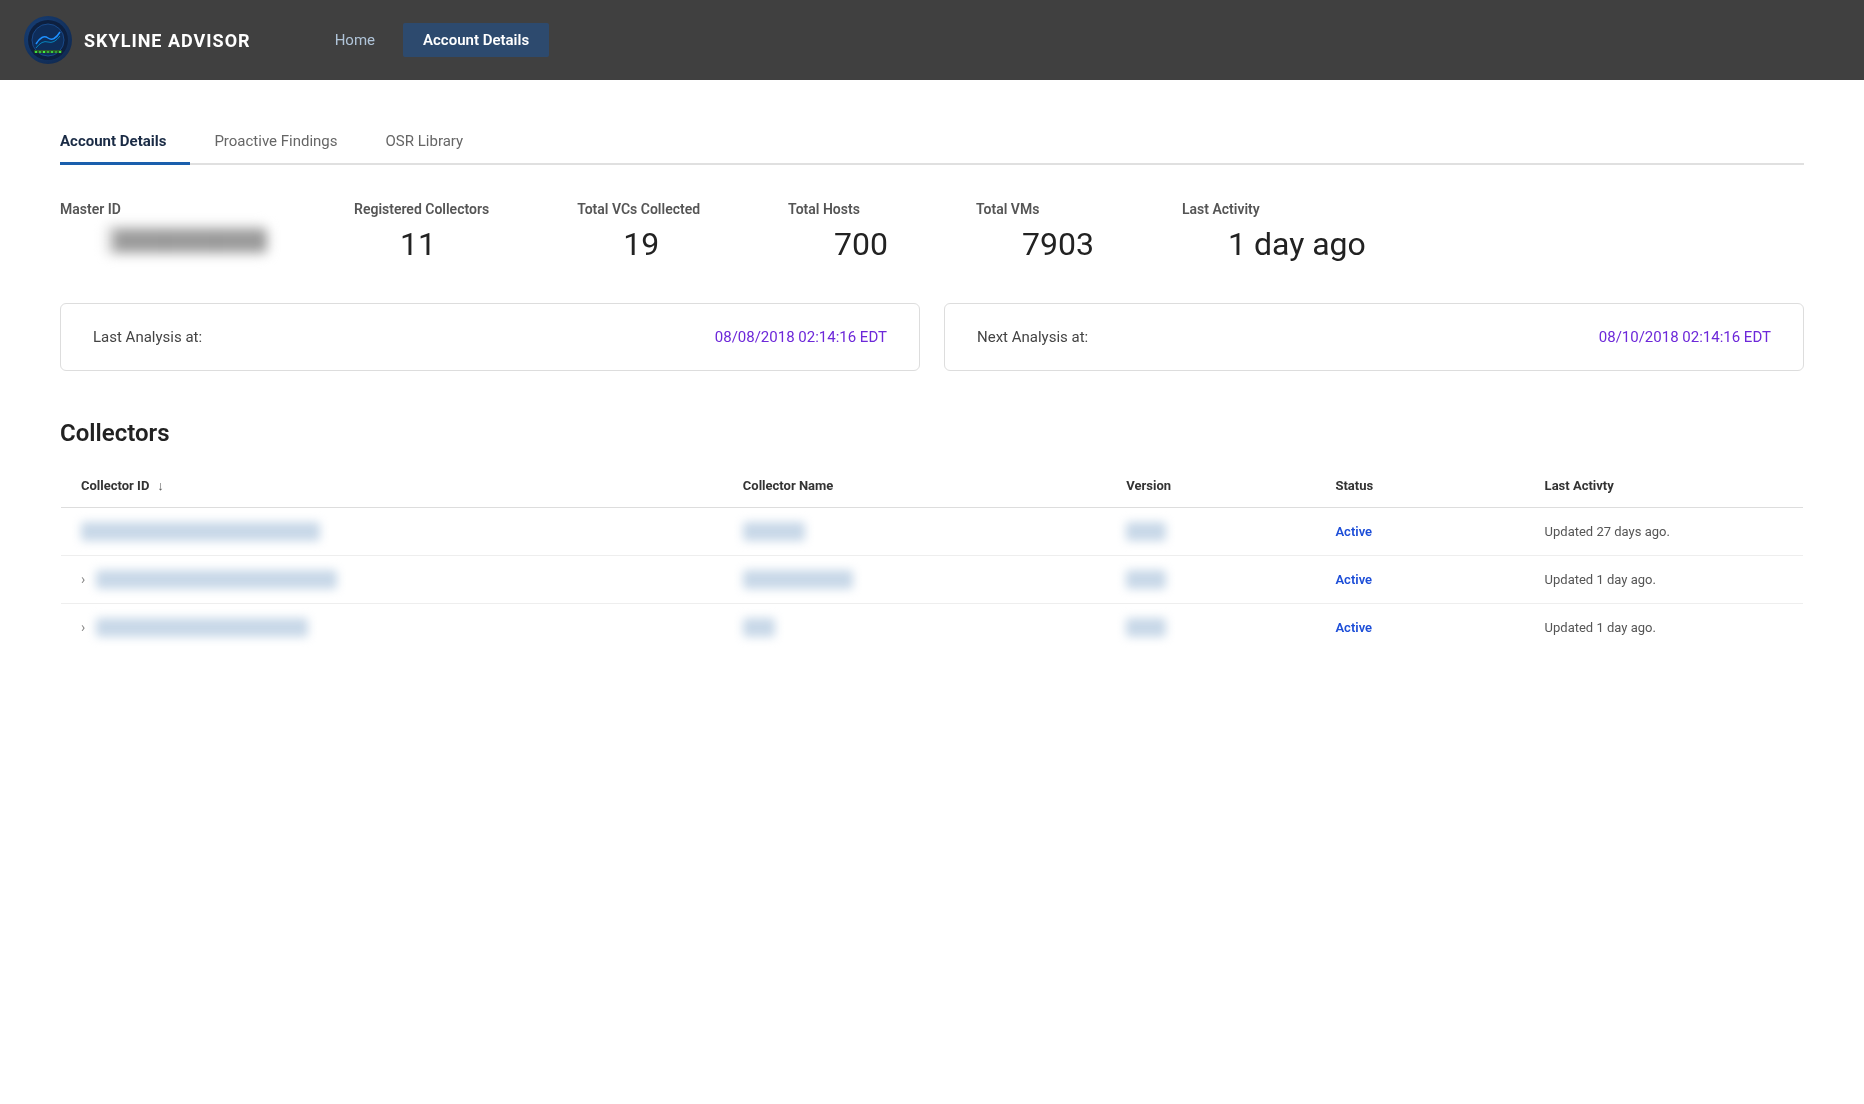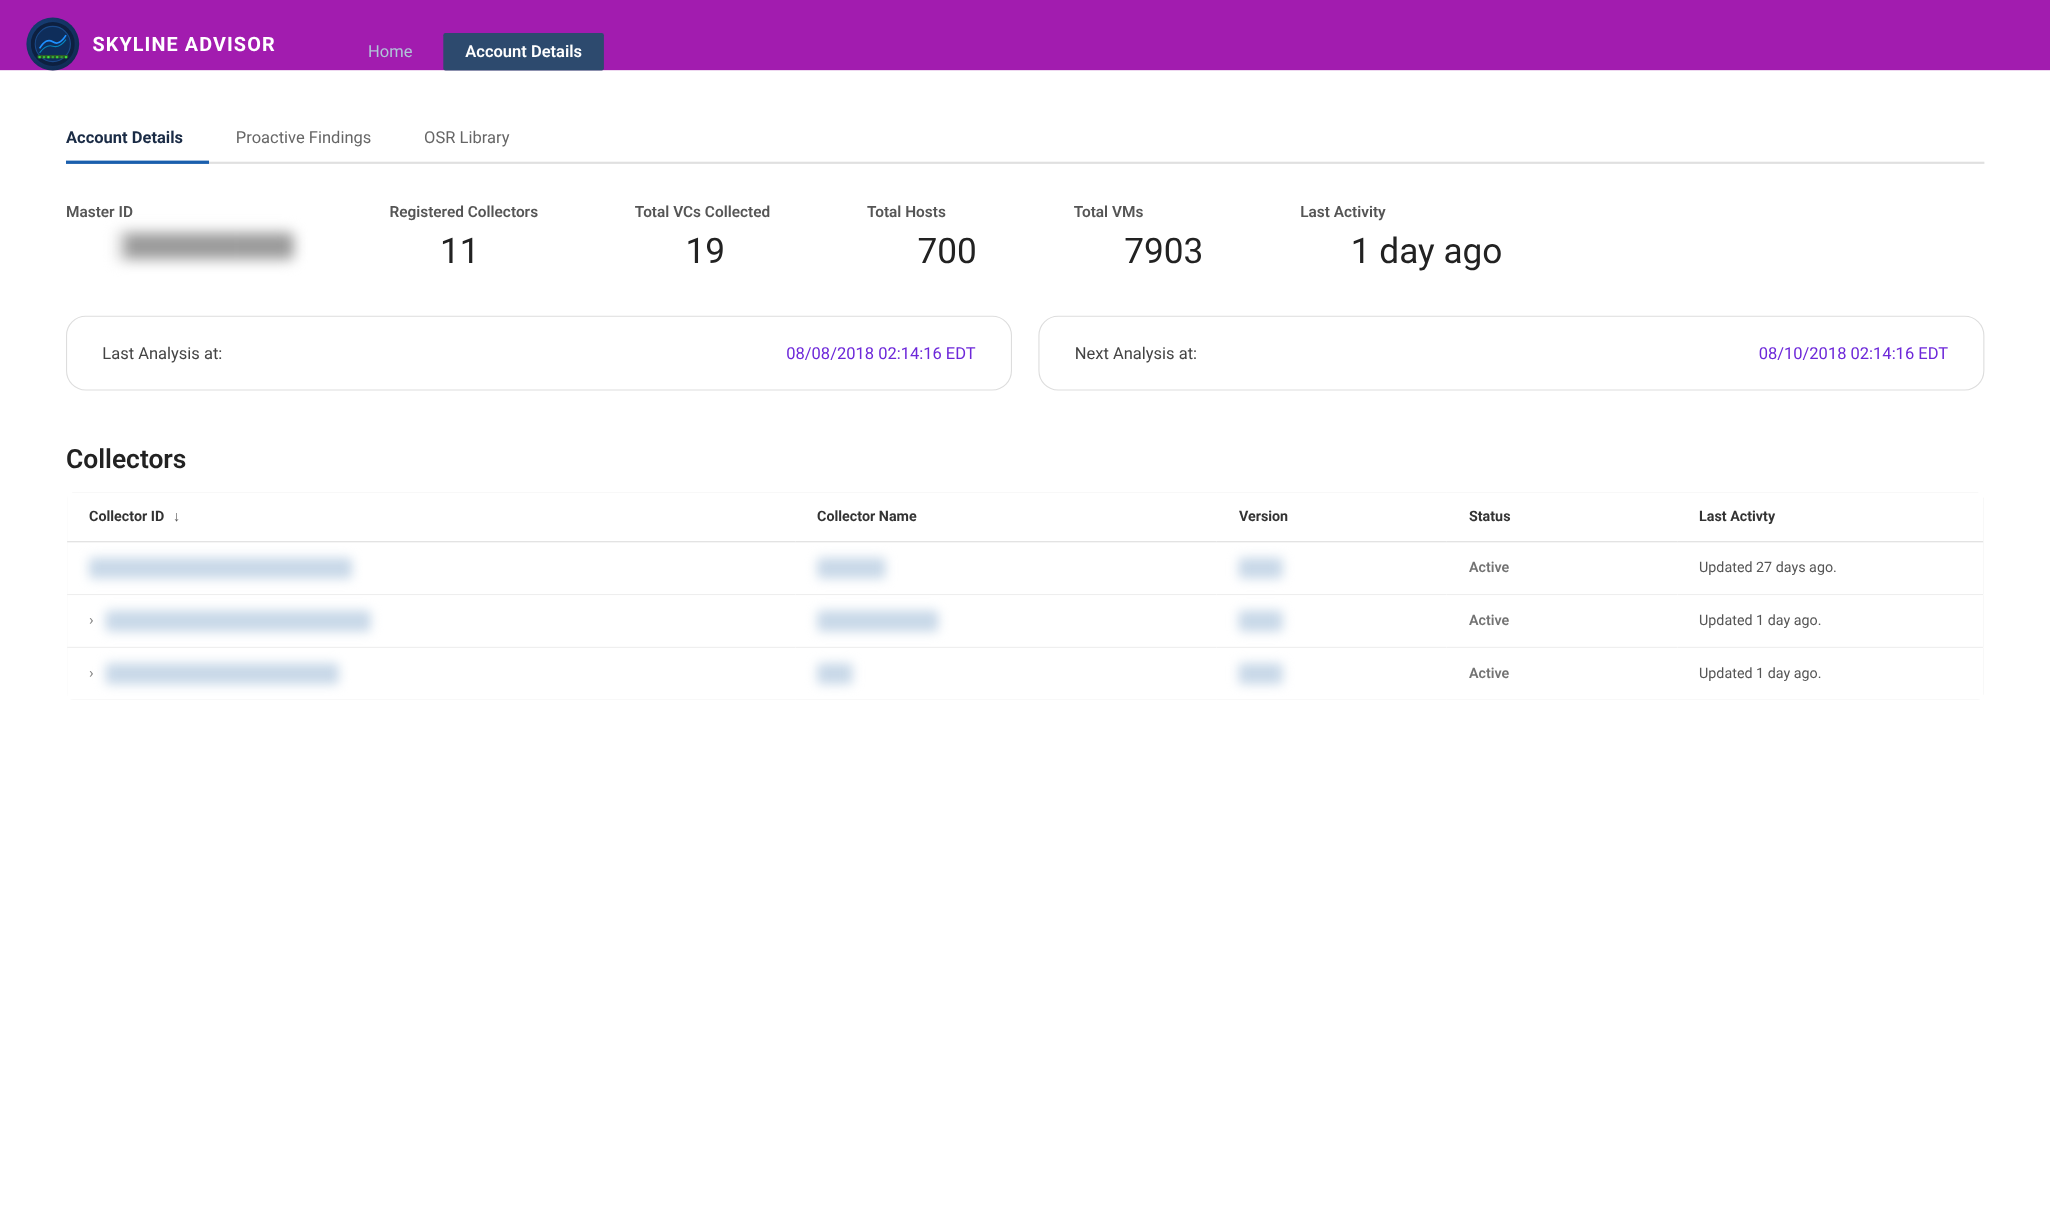--- a/index.html
+++ b/index.html
@@ -1,23 +1,23 @@
 <!DOCTYPE html>
 <html><head>
   <meta charset="utf-8">
   <style>
     * { box-sizing: border-box; margin: 0; padding: 0; }
     body { font-family: -apple-system, BlinkMacSystemFont, 'Segoe UI', Roboto, sans-serif; background: #f5f5f5; color: #333; }
 
     
     .navbar {
-      background: #a21caf;
-      display: flex;
-      align-items: flex-end;
-      height: 64px;
+      background: #404040;
+      display: flex;
+      align-items: center;
+      height: 80px;
       padding: 0 24px;
       gap: 32px;
     }
     .navbar-brand {
       display: flex;
       align-items: center;
       gap: 12px;
     }
     .brand-logo {
       width: 48px;
@@ -120,21 +120,21 @@
 
     
     .analysis-cards {
       display: flex;
       gap: 24px;
       margin-bottom: 48px;
     }
     .analysis-card {
       flex: 1;
       border: 1px solid #ddd;
-      border-radius: 18px;
+      border-radius: 6px;
       padding: 24px 32px;
       display: flex;
       align-items: center;
       justify-content: space-between;
       background: #fff;
     }
     .analysis-label {
       font-size: 15px;
       color: #444;
     }
@@ -171,21 +171,21 @@
     .collectors-table td {
       padding: 14px 20px;
       font-size: 13px;
       color: #555;
       border-bottom: 1px solid #eee;
     }
     .collectors-table tr:last-child td {
       border-bottom: none;
     }
     .status-active {
-      color: #737373;
+      color: #1d4ed8;
       font-weight: 600;
     }
     .sort-icon {
       display: inline-block;
       margin-left: 4px;
       color: #555;
     }
     .row-expander {
       color: #888;
       cursor: pointer;

